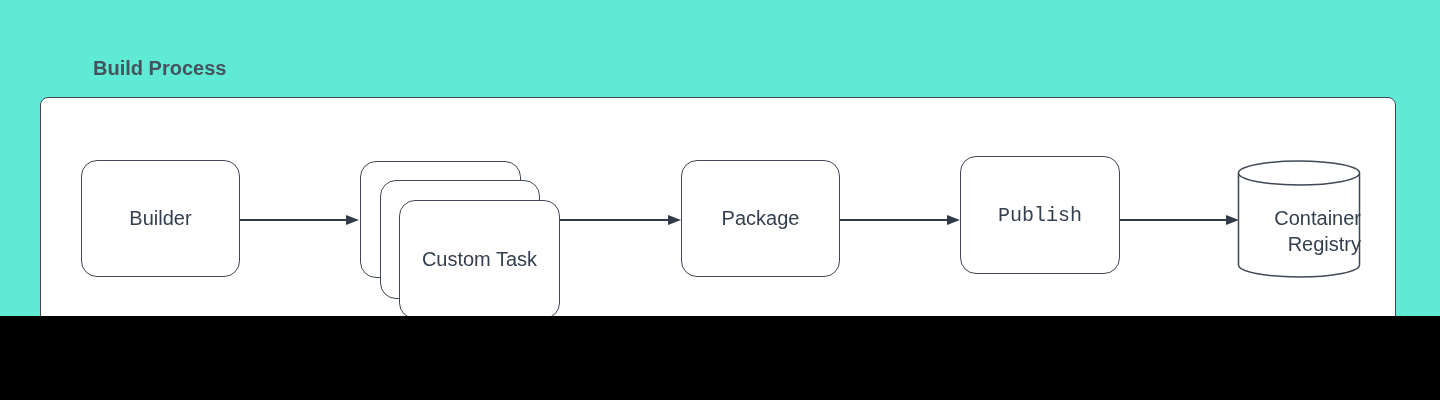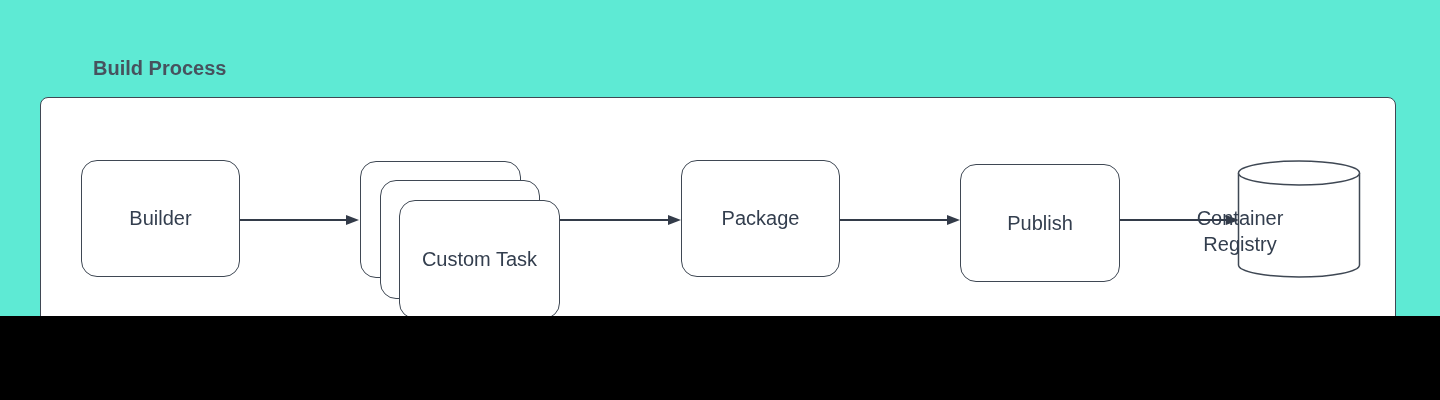--- a/index.html
+++ b/index.html
@@ -48,41 +48,41 @@
     justify-content: center;
     font-size: 20px;
     color: #333e4e;
     text-align: center;
   }
   .node-builder  { left: 81px;  top: 160px; width: 159px; height: 117px; }
   .stack-back    { left: 360px; top: 161px; width: 161px; height: 117px; }
   .stack-mid     { left: 380px; top: 180px; width: 160px; height: 119px; }
   .stack-front   { left: 399px; top: 200px; width: 161px; height: 119px; }
   .node-package  { left: 681px; top: 160px; width: 159px; height: 117px; text-align: center; }
-  .node-publish  { left: 960px; top: 164px; width: 160px; height: 118px; }
+  .node-publish  { left: 960px; top: 156px; width: 160px; height: 118px; font-family: Liberation Mono, monospace; }
   .cylinder-wrap {
     position: absolute;
     left: 1237px;
     top: 159px;
     width: 124px;
     height: 121px;
   }
   .cylinder-label {
     position: absolute;
-    left: 1178px;
+    left: 1237px;
     top: 185px;
     width: 124px;
     height: 92px;
     display: flex;
     align-items: center;
     justify-content: center;
     font-size: 20px;
     line-height: 26px;
     color: #333e4e;
-    text-align: center;
+    text-align: right;
   }
   .arrow {
     position: absolute;
     top: 214px;
     height: 11px;
   }
   .arrow-line {
     position: absolute;
     left: 0;
     right: 11px;

